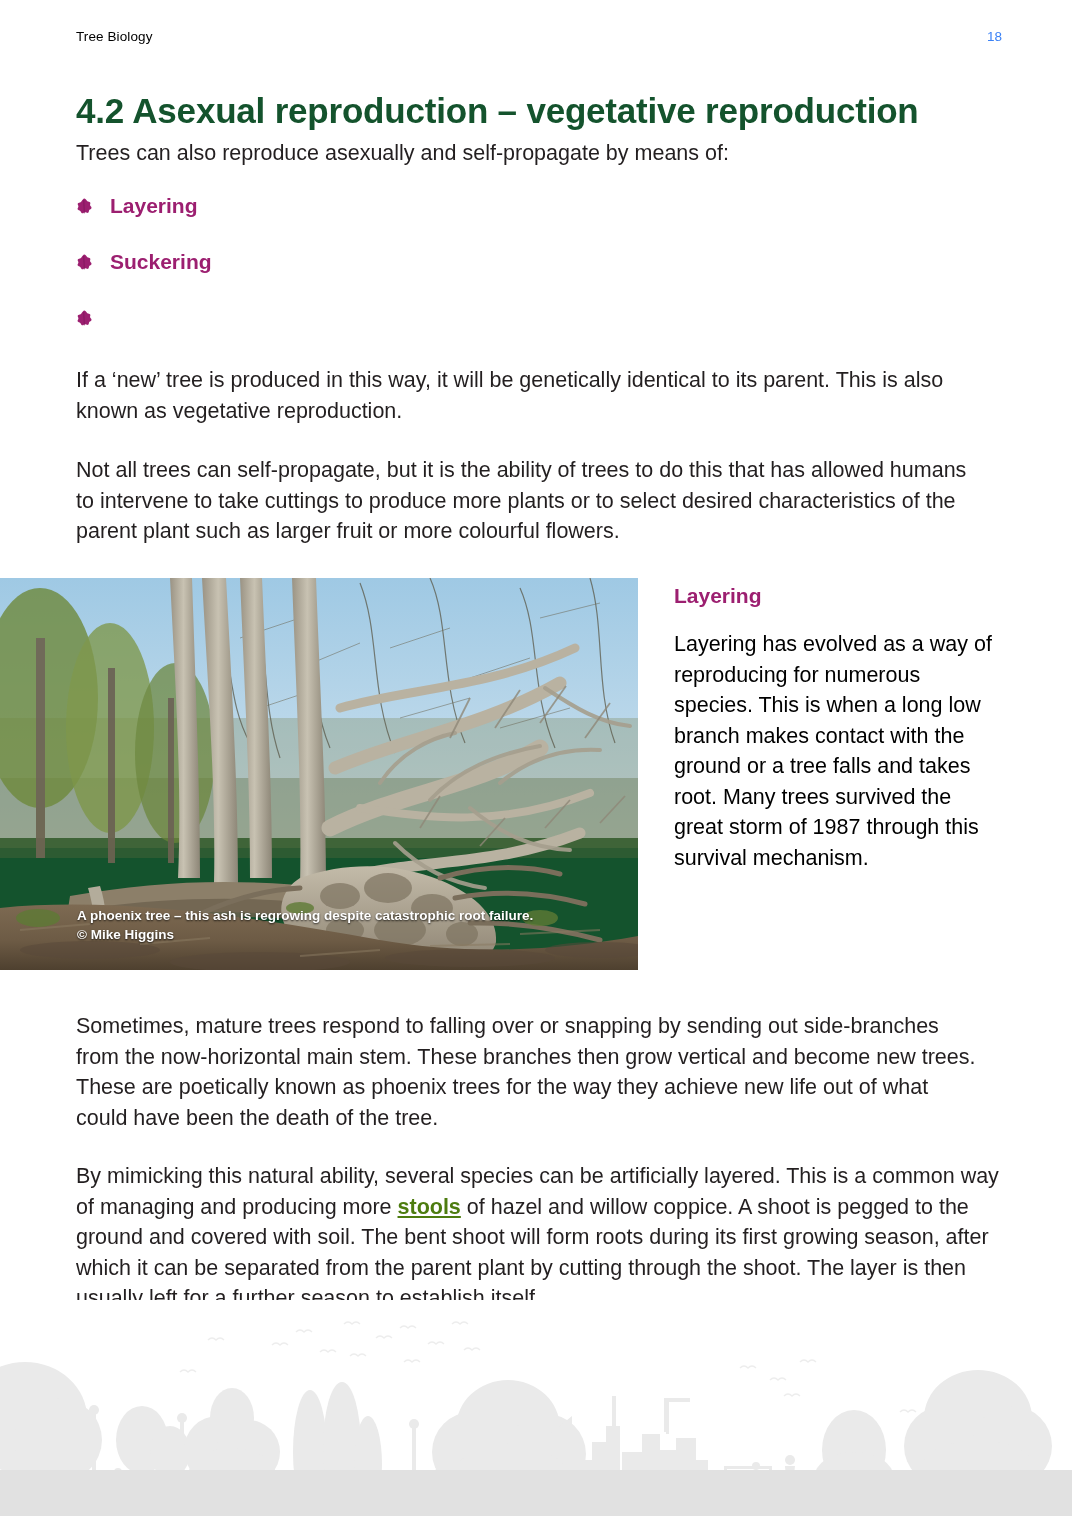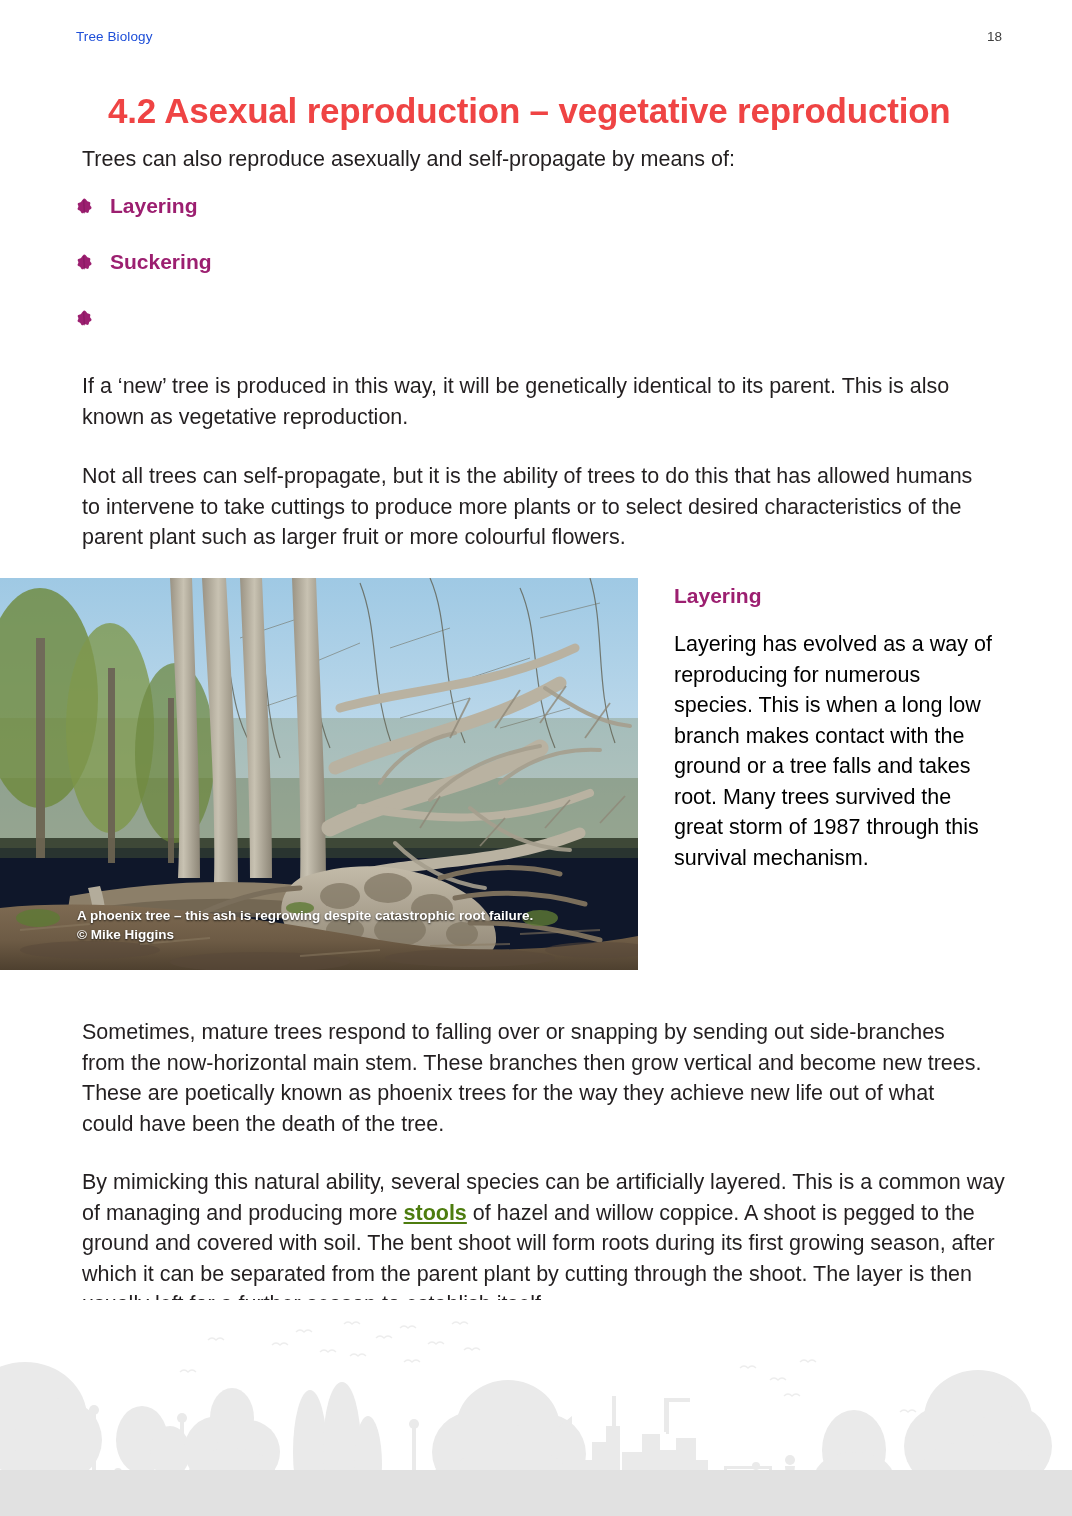--- a/index.html
+++ b/index.html
@@ -19,45 +19,44 @@
     background: #ffffff;
   }
 
   
   .running-head {
     position: absolute;
     top: 29px;
     left: 76px;
     font-size: 13.5px;
     letter-spacing: 0.1px;
-    color: #1d4ed8;
+    color: #000000;
   }
   .folio {
     position: absolute;
     top: 29px;
     right: 70px;
     font-size: 13.5px;
-    color: #404040;
+    color: #3b82f6;
   }
 
   
   .headline {
     position: absolute;
     top: 68px;
     left: 76px;
     width: 900px;
     font-size: 35px;
     font-weight: bold;
     letter-spacing: -0.2px;
-    color: #ef4444;
+    color: #14532d;
     line-height: 1.15;
-    margin-left: 32px;
   }
   p.body {
-    margin: 6px;
+    margin: 0;
     font-size: 21.5px;
     line-height: 30.5px;
     color: #231f20;
     font-weight: 300;
   }
   .lead      { position: absolute; top: 138px; left: 76px; width: 897px; }
   .para-1    { position: absolute; top: 365px; left: 76px; width: 900px; }
   .para-2    { position: absolute; top: 455px; left: 76px; width: 900px; }
   .para-3    { position: absolute; top: 1011px; left: 76px; width: 900px; }
   .para-4    { position: absolute; top: 1161px; left: 76px; width: 925px; }
@@ -96,21 +95,21 @@
   }
 
   
   .photo {
     position: absolute;
     left: 0;
     top: 578px;
     width: 638px;
     height: 392px;
     overflow: hidden;
-    background: #0f172a;
+    background: #14532d;
   }
   .photo svg { display: block; }
   .photo-caption {
     position: absolute;
     left: 77px;
     bottom: 26px;
     color: #ffffff;
     font-size: 13.5px;
     font-weight: bold;
     line-height: 19px;

